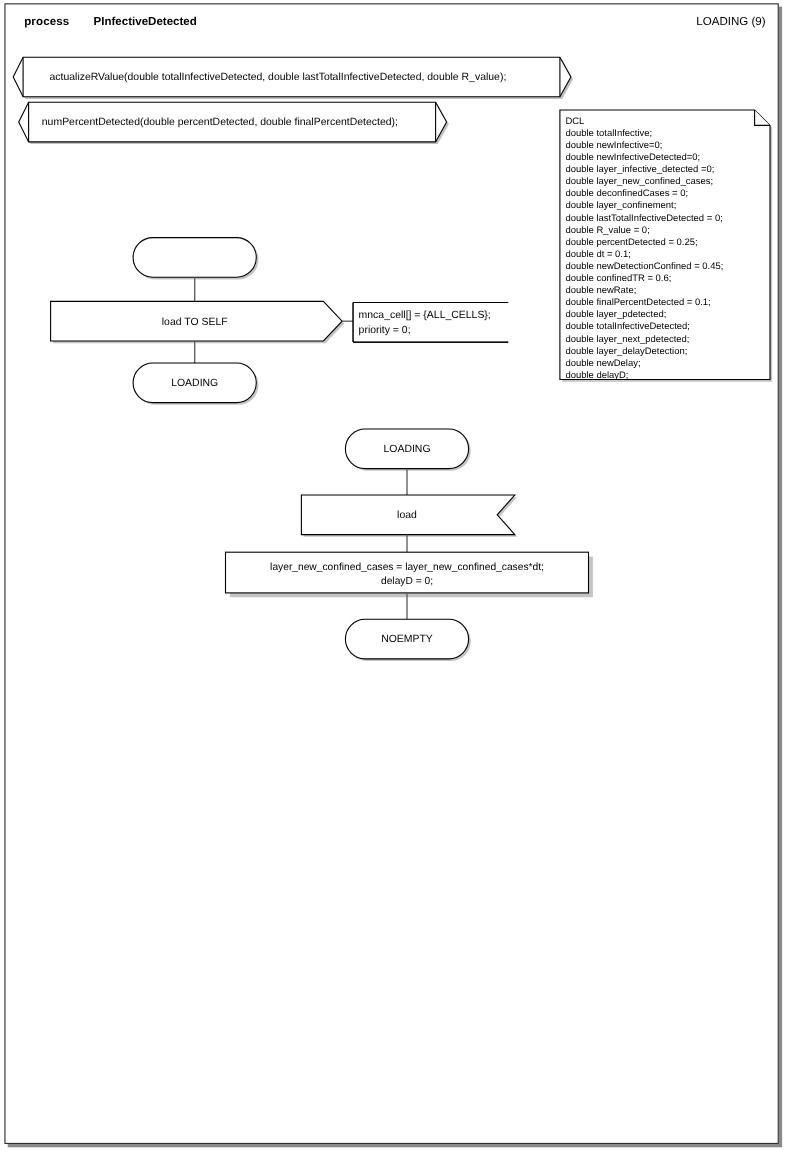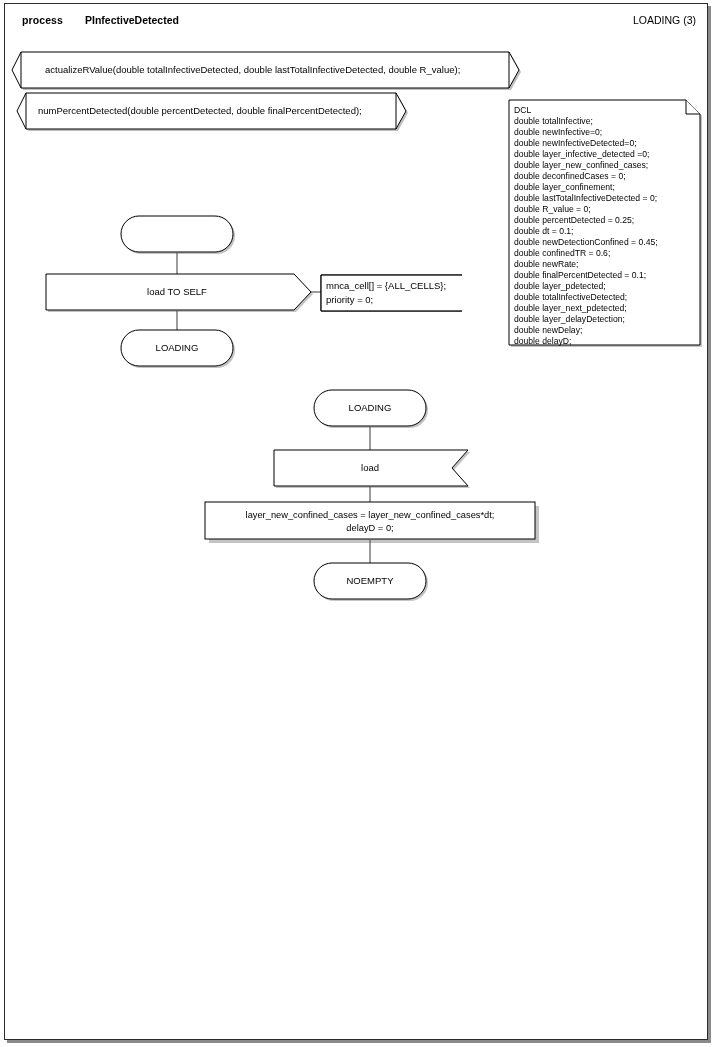--- a/index.html
+++ b/index.html
@@ -92,21 +92,21 @@
 </style>
 </head>
 <body>
 
 <div id="page">
 
   <div class="sheet"></div>
 
   <div class="hdr hdr-kw">process</div>
   <div class="hdr hdr-name">PInfectiveDetected</div>
-  <div class="hdr hdr-page">LOADING (3)</div>
+  <div class="hdr hdr-page">LOADING (9)</div>
 
   <svg class="canvas" viewBox="0 0 718 1047" xmlns="http://www.w3.org/2000/svg">
 
     <g class="hit">
       <path class="sym-shadow" d="M 21 52 L 509 52 L 519 70 L 509 88 L 21 88 L 12 70 Z" transform="translate(2,2)" opacity="0.55"></path>
       <path class="sym" d="M 21 52 L 509 52 L 519 70 L 509 88 L 21 88 L 12 70 Z"></path>
       <path class="sym" d="M 21 52 L 21 88"></path>
       <path class="sym" d="M 509 52 L 509 88"></path>
       <text class="txt txt-l" x="45" y="70.5">actualizeRValue(double totalInfectiveDetected, double lastTotalInfectiveDetected, double R_value);</text>
     </g>

